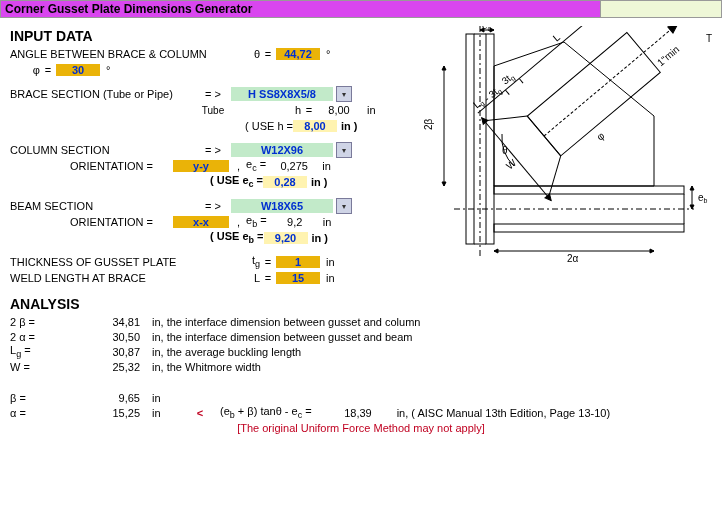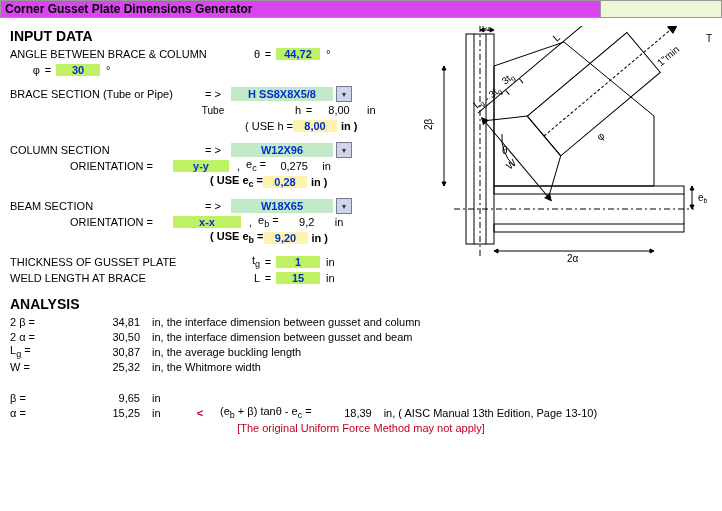--- a/index.html
+++ b/index.html
@@ -8,21 +8,21 @@
   .titlebar .title{font-weight:bold;font-size:12px;padding-left:4px;flex:1}
   .titlebar .box{width:120px;height:100%;border-left:1px solid #999;background:#eef7d7}
   .content{padding:6px 10px 0 10px}
   h2{margin:4px 0 2px 0;font-size:14px;font-weight:bold}
   .row{display:flex;align-items:center;height:16px}
   .lab{width:220px}
   .lab2{width:185px}
   .sym{width:30px;text-align:right}
   .eq{width:16px;text-align:center}
   .val{width:44px;text-align:center;color:#0030d0;font-weight:bold}
-  .val.green{background:#bef264}
+  .val.green{background:#eab308}
   .val.yellow{background:#fff3b0}
   .unit{padding-left:6px}
   .arrow{width:36px;text-align:center}
   .dd{position:relative;display:inline-flex;align-items:center}
   .dd .sel{background:#c2eac9;color:#0030d0;font-weight:bold;padding:1px 6px;min-width:90px;text-align:center}
   .dd .btn{width:14px;height:14px;background:#cfd4e6;border:1px solid #7a7a9a;margin-left:3px;display:flex;align-items:center;justify-content:center;font-size:8px;color:#333}
   .small{font-size:10px}
   .analysis .row{height:15px}
   .analysis .c1{width:70px;text-align:left}
   .analysis .c2{width:60px;text-align:right;padding-right:12px}
@@ -196,21 +196,21 @@
       <div class="arrow">= &gt;</div>
       <div class="dd">
         <div class="sel">W18X65</div>
         <div class="btn">▾</div>
       </div>
     </div>
     <div class="row">
       <div style="width:60px"></div>
       <div>ORIENTATION =</div>
       <div style="width:20px"></div>
-      <div class="val green" style="width:68px">x-x</div>
+      <div class="val green" style="width:56px">x-x</div>
       <div style="width:8px"></div>
         <div>,</div>
         <div style="width:6px"></div>
       <div><span>e</span><sub>b</sub> =</div>
       <div style="width:6px"></div>
       <div style="width:44px;text-align:center">9,2</div>
       <div class="unit">in</div>
     </div>
     <div class="row">
       <div style="width:200px"></div>
@@ -265,21 +265,21 @@
           <div class="c1">β =</div>
           <div class="c2">9,65</div>
           <div class="c3">in</div>
         </div>
       <div class="row">
         <div class="c1">α =</div>
         <div class="c2">15,25</div>
         <div style="width:28px">in</div>
         <div class="red" style="width:40px;text-align:center">&lt;</div>
         <div><span>(e</span><sub>b</sub><span> + β) tanθ - e</span><sub>c</sub><span> =</span></div>
-        <div style="width:60px;text-align:right;padding-right:12px">18,39</div>
+        <div style="width:60px;text-align:right;padding-right:25px">18,39</div>
         <div>in, ( AISC Manual 13th Edition, Page 13-10)</div>
       </div>
       <div class="row">
           <div class="warn">[The original Uniform Force Method may not apply]</div>
         </div>
     </div>
   </div>
 </div>
 
 </body></html>

